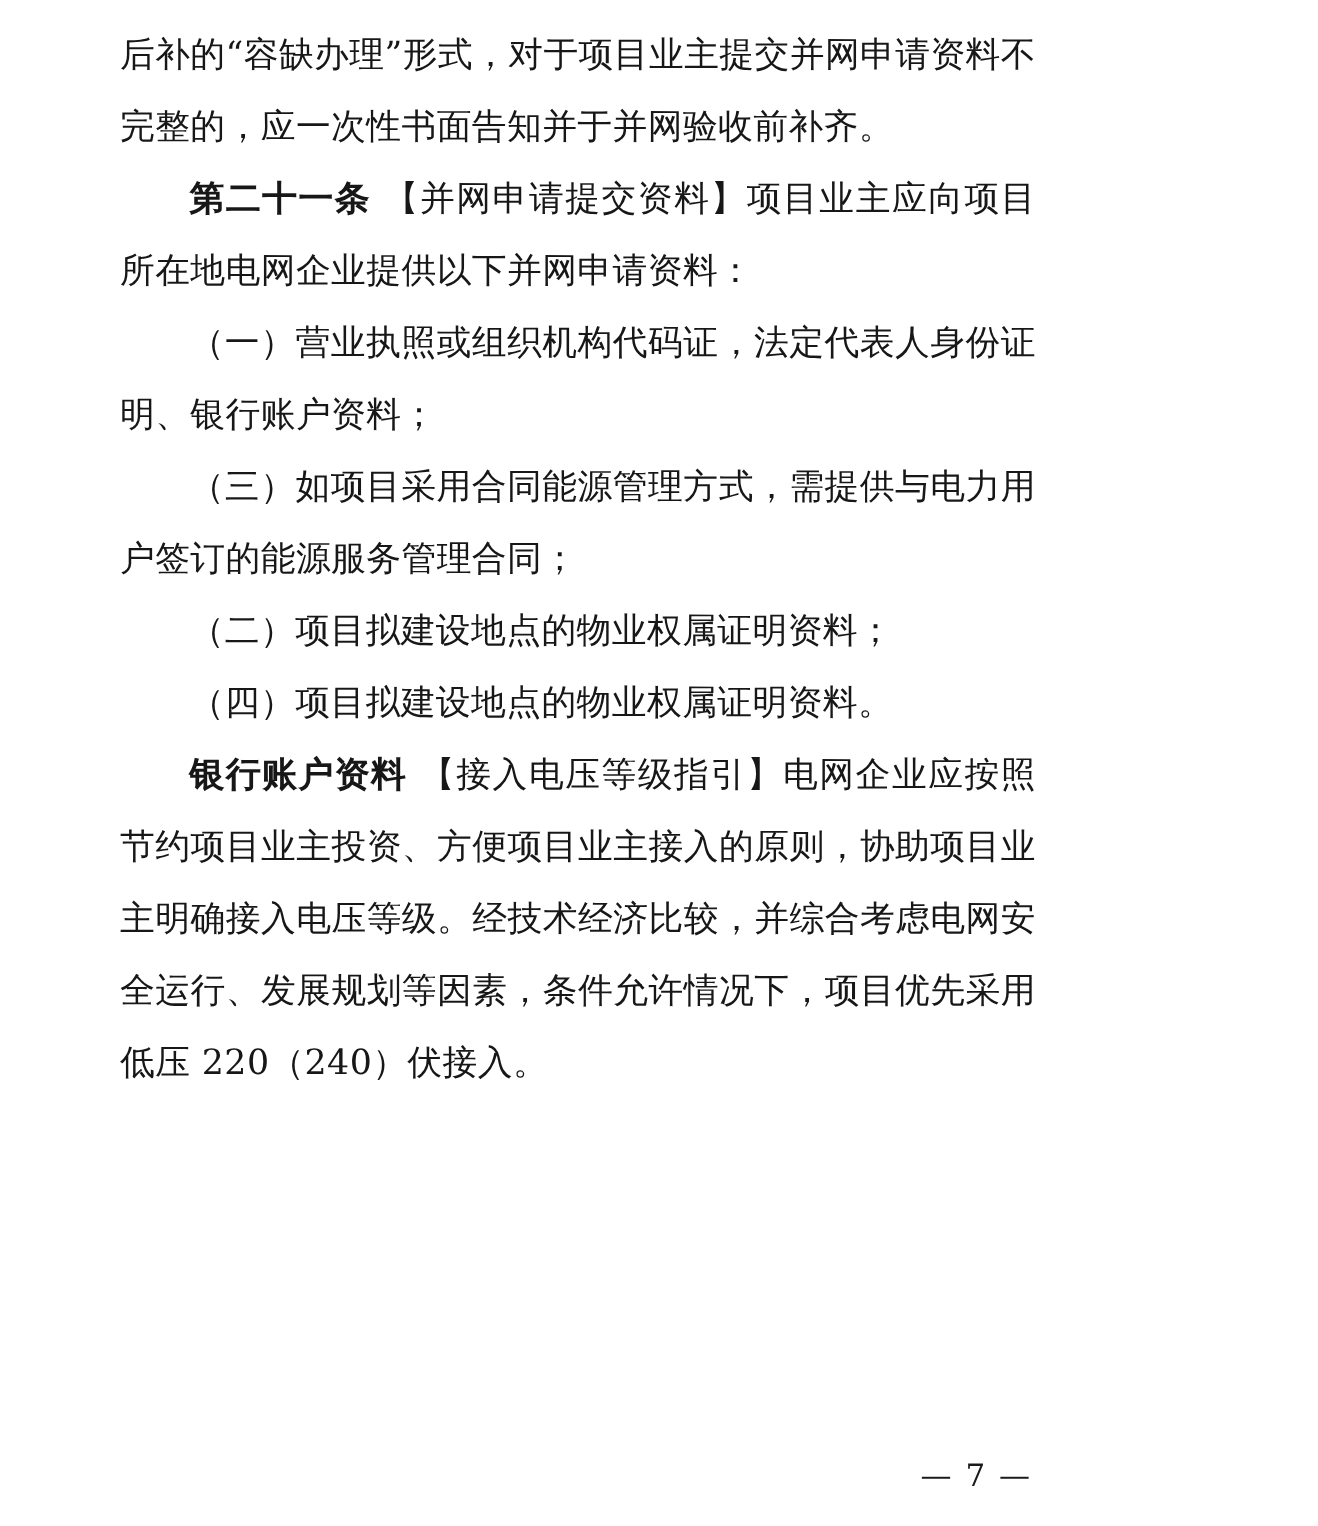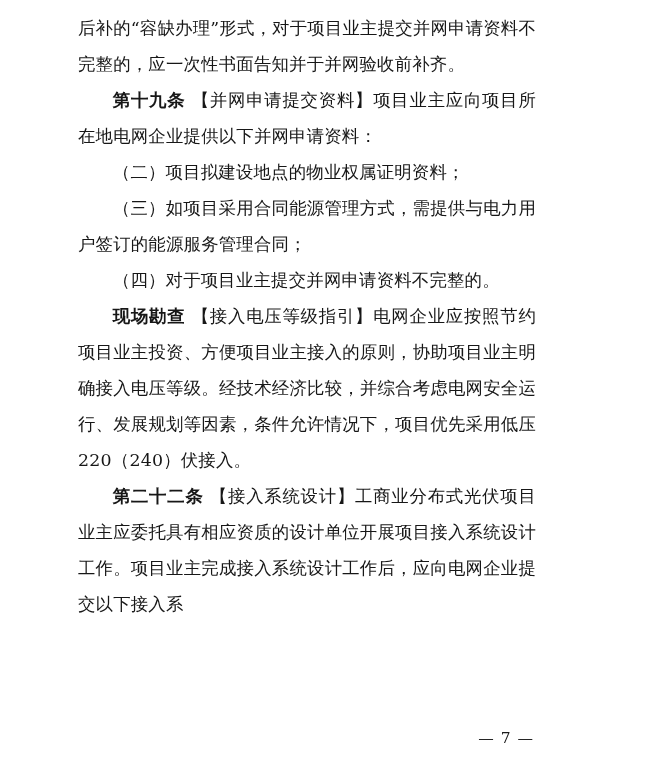--- a/index.html
+++ b/index.html
@@ -14,21 +14,20 @@
     color: #1a1a1a;
     overflow: hidden;
     position: relative;
   }
   .page {
     position: relative;
     width: 574px;
     height: 763px;
     box-sizing: border-box;
     padding: 10px 56px 0 60px;
-    margin-left: 18px;
   }
   .para {
     font-size: 17.4px;
     line-height: 36px;
     text-align: justify;
     text-justify: inter-ideograph;
     margin: 0 0 0 0;
     letter-spacing: 0.2px;
     color: #171717;
   }
@@ -51,43 +50,42 @@
 </head>
 <body>
 
 <div class="page">
 
   <p class="para">
     <span>后补的“容缺办理”形式，对于项目业主提交并网申请资料不完整的，应一次性书面告知并于并网验收前补齐。</span>
   </p>
 
   <p class="para indent">
-    <span class="bold">第十九条</span>
+    <span class="bold">第二十一条</span>
     <span>【并网申请提交资料】项目业主应向项目所在地电网企业提供以下并网申请资料：</span>
   </p>
 
-
   <p class="para indent">
-    <span>（二）项目拟建设地点的物业权属证明资料；</span>
+    <span>（一）营业执照或组织机构代码证，法定代表人身份证明、银行账户资料；</span>
   </p>
 
   <p class="para indent">
     <span>（三）如项目采用合同能源管理方式，需提供与电力用户签订的能源服务管理合同；</span>
   </p>
 
   <p class="para indent">
-    <span>（四）对于项目业主提交并网申请资料不完整的。</span>
+    <span>（二）项目拟建设地点的物业权属证明资料；</span>
+  </p>
+
+  <p class="para indent">
+    <span>（四）项目拟建设地点的物业权属证明资料。</span>
   </p>
 
 
   <p class="para indent">
-    <span class="bold">现场勘查</span>
+    <span class="bold">银行账户资料</span>
     <span>【接入电压等级指引】电网企业应按照节约项目业主投资、方便项目业主接入的原则，协助项目业主明确接入电压等级。经技术经济比较，并综合考虑电网安全运行、发展规划等因素，条件允许情况下，项目优先采用低压 220（240）伏接入。</span>
   </p>
 
-  <p class="para indent">
-    <span class="bold">第二十二条</span>
-    <span>【接入系统设计】工商业分布式光伏项目业主应委托具有相应资质的设计单位开展项目接入系统设计工作。项目业主完成接入系统设计工作后，应向电网企业提交以下接入系</span>
-  </p>
 
   <div class="page-number">— 7 —</div>
 
 </div>
 
 </body></html>

